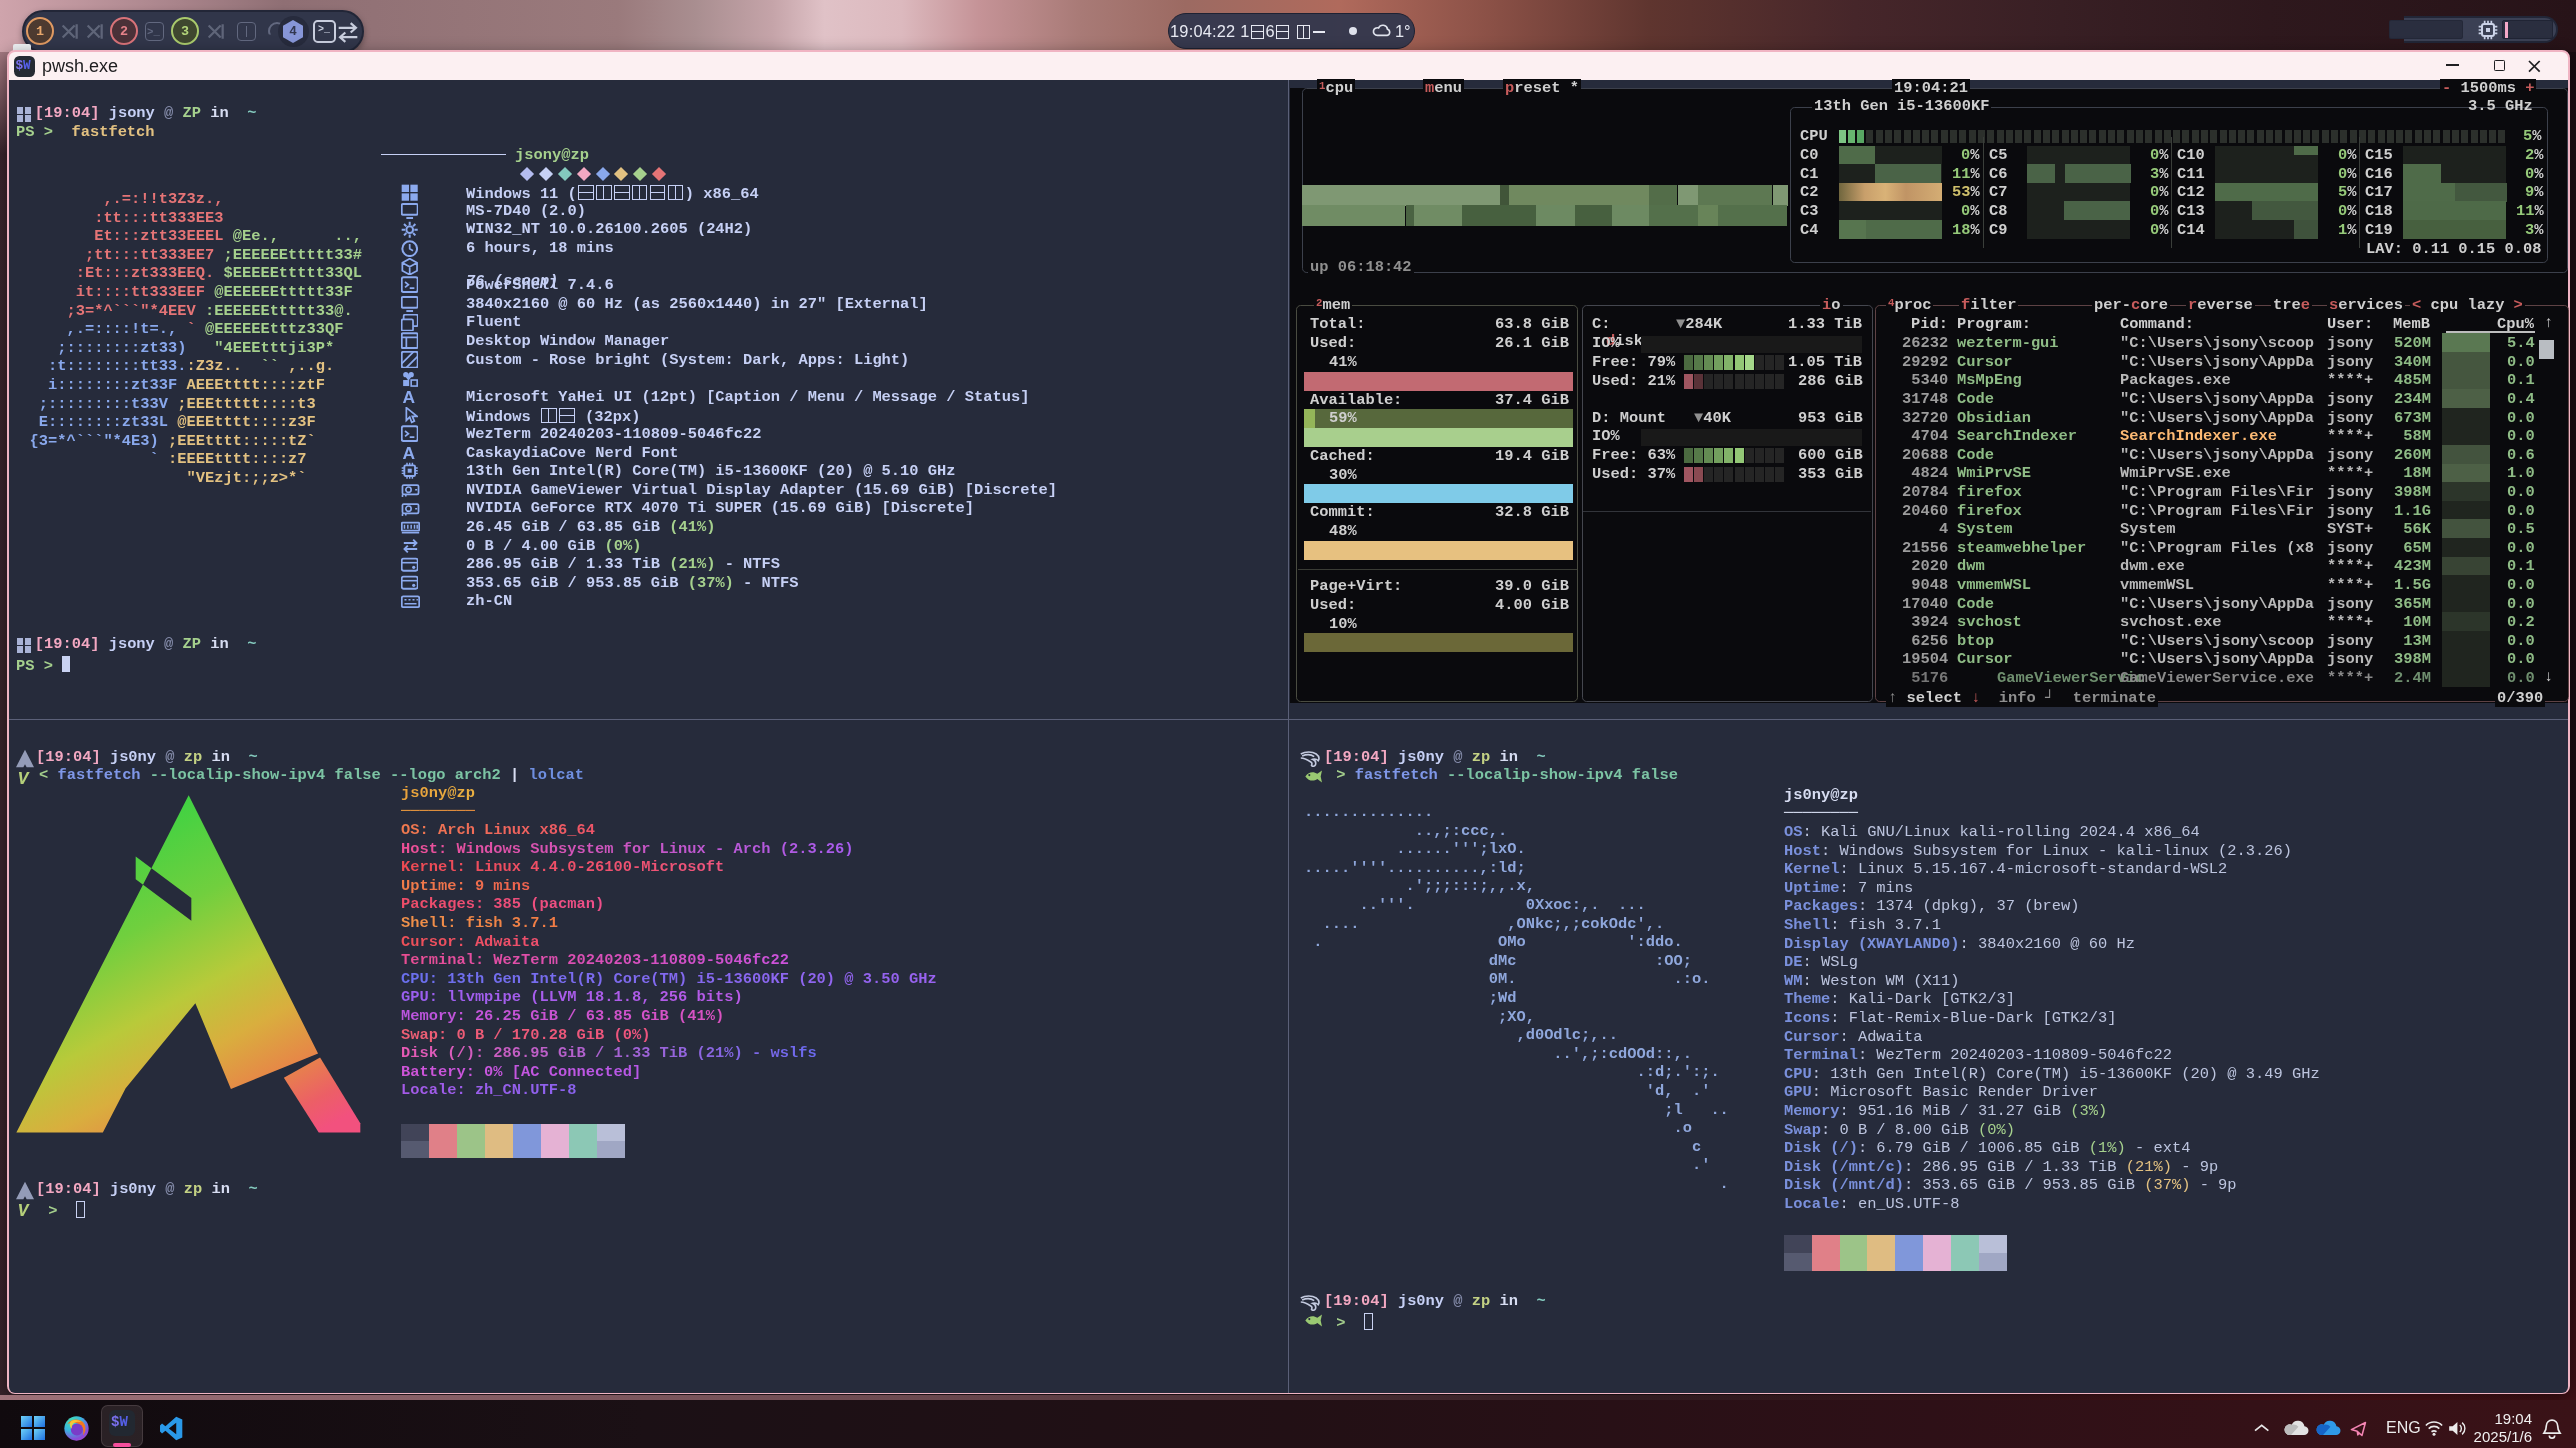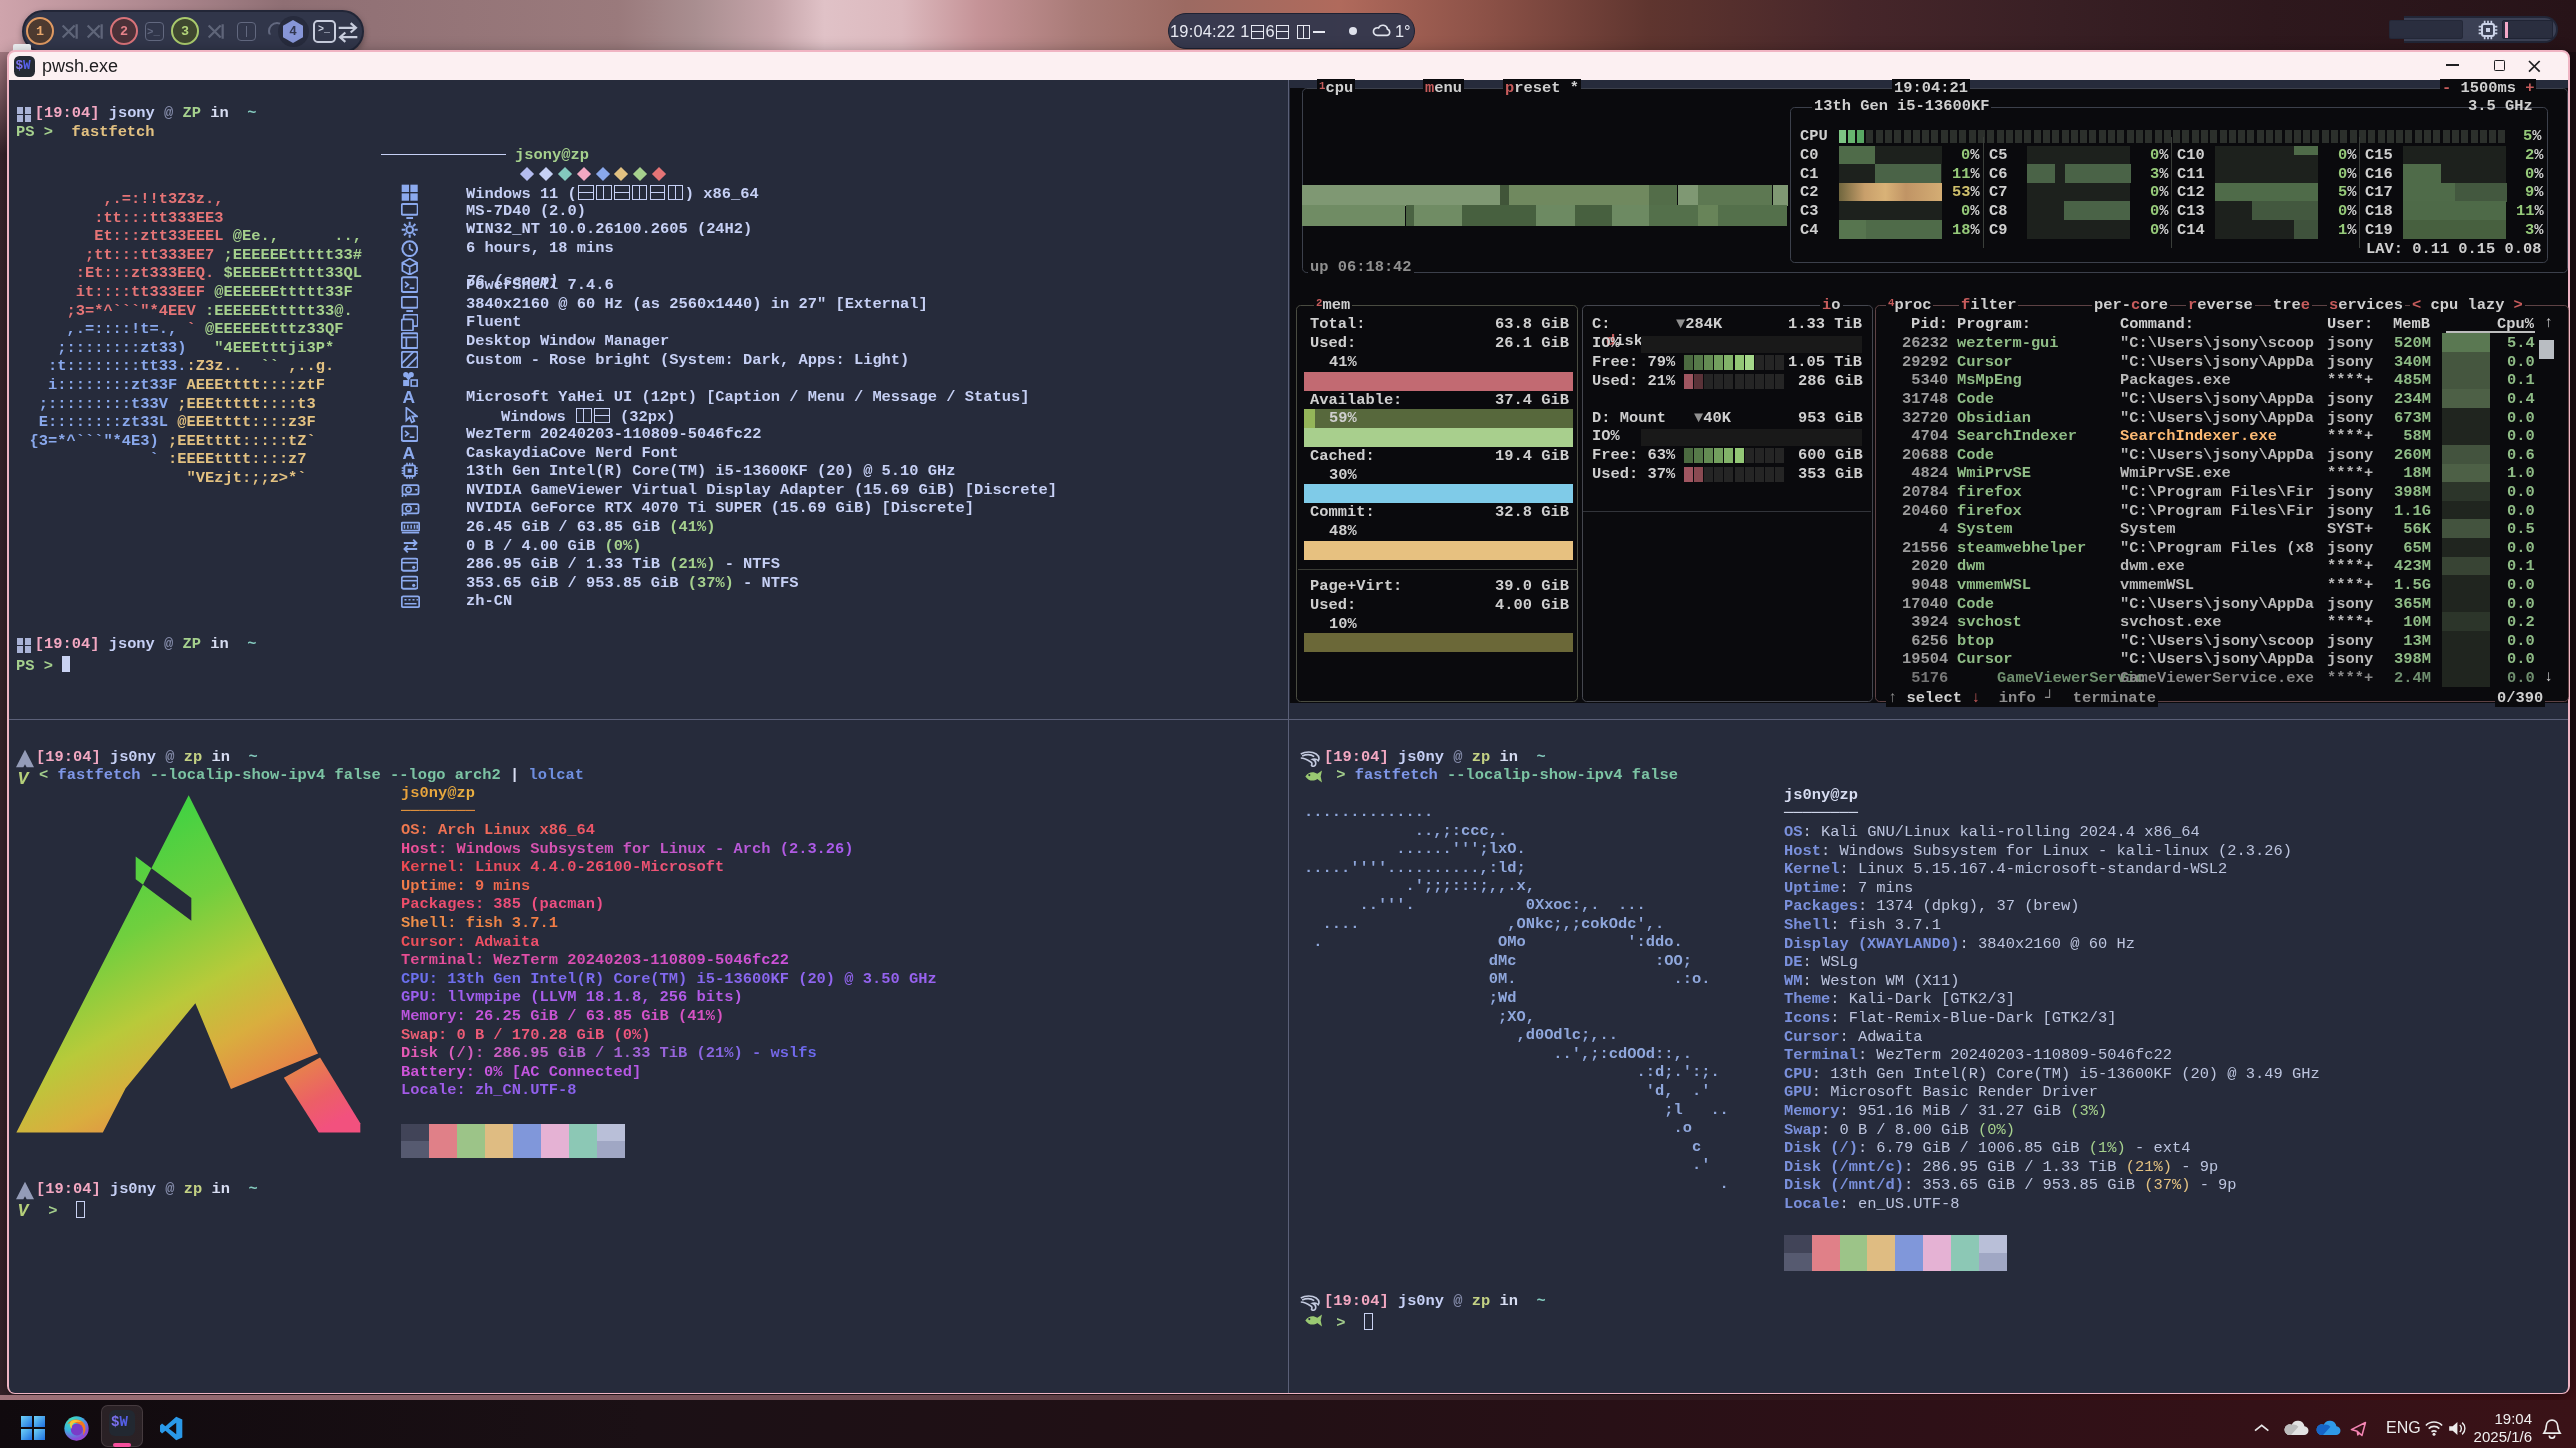--- a/index.html
+++ b/index.html
@@ -173,21 +173,21 @@
     <rect x="3" y="15" width="9" height="9" fill="#8caaee"></rect>
     <rect x="15" y="15" width="9" height="9" fill="none" stroke="#8caaee" stroke-width="2.4"></rect>
   </svg>
 <svg class="a" style="left:401px;top:388px" width="19" height="17.4" viewBox="0 0 28 26">
     <text x="2" y="22" font-family="Liberation Sans" font-size="26" font-weight="bold" fill="#8caaee">A</text>
   </svg>
 <pre style="left:466px;top:388px;"><span class="tx">Microsoft YaHei UI (12pt) [Caption / Menu / Message / Status]</span></pre>
 <svg class="a" style="left:401px;top:407px" width="17.4" height="17.4" viewBox="0 0 26 26">
     <path d="M8 1 L8 20 L13 15 L16 23 L20 21 L17 14 L24 14 Z" fill="none" stroke="#8caaee" stroke-width="2.6"></path>
   </svg>
-<pre style="left:466px;top:406px;margin-left:35px;"><span class="tx">Windows <span class="cjk v"></span><span class="cjk"><i></i></span> (32px)</span></pre>
+<pre style="left:466px;top:406px;"><span class="tx">Windows <span class="cjk v"></span><span class="cjk"><i></i></span> (32px)</span></pre>
 <svg class="a" style="left:401px;top:425px" width="17.4" height="17.4" viewBox="0 0 26 26">
     <rect x="1" y="2" width="24" height="22" rx="3" fill="none" stroke="#8caaee" stroke-width="3"></rect>
     <path d="M6 9 l5 4 -5 4 M13 18 h7" stroke="#8caaee" stroke-width="2.6" fill="none"></path>
   </svg>
 <pre style="left:466px;top:425px;"><span class="tx">WezTerm 20240203-110809-5046fc22</span></pre>
 <svg class="a" style="left:401px;top:444px" width="19" height="17.4" viewBox="0 0 28 26">
     <text x="2" y="22" font-family="Liberation Sans" font-size="26" font-weight="bold" fill="#8caaee">A</text>
   </svg>
 <pre style="left:466px;top:444px;"><span class="tx">CaskaydiaCove Nerd Font</span></pre>
 <svg class="a" style="left:401px;top:462px" width="17.4" height="17.4" viewBox="0 0 26 26">

